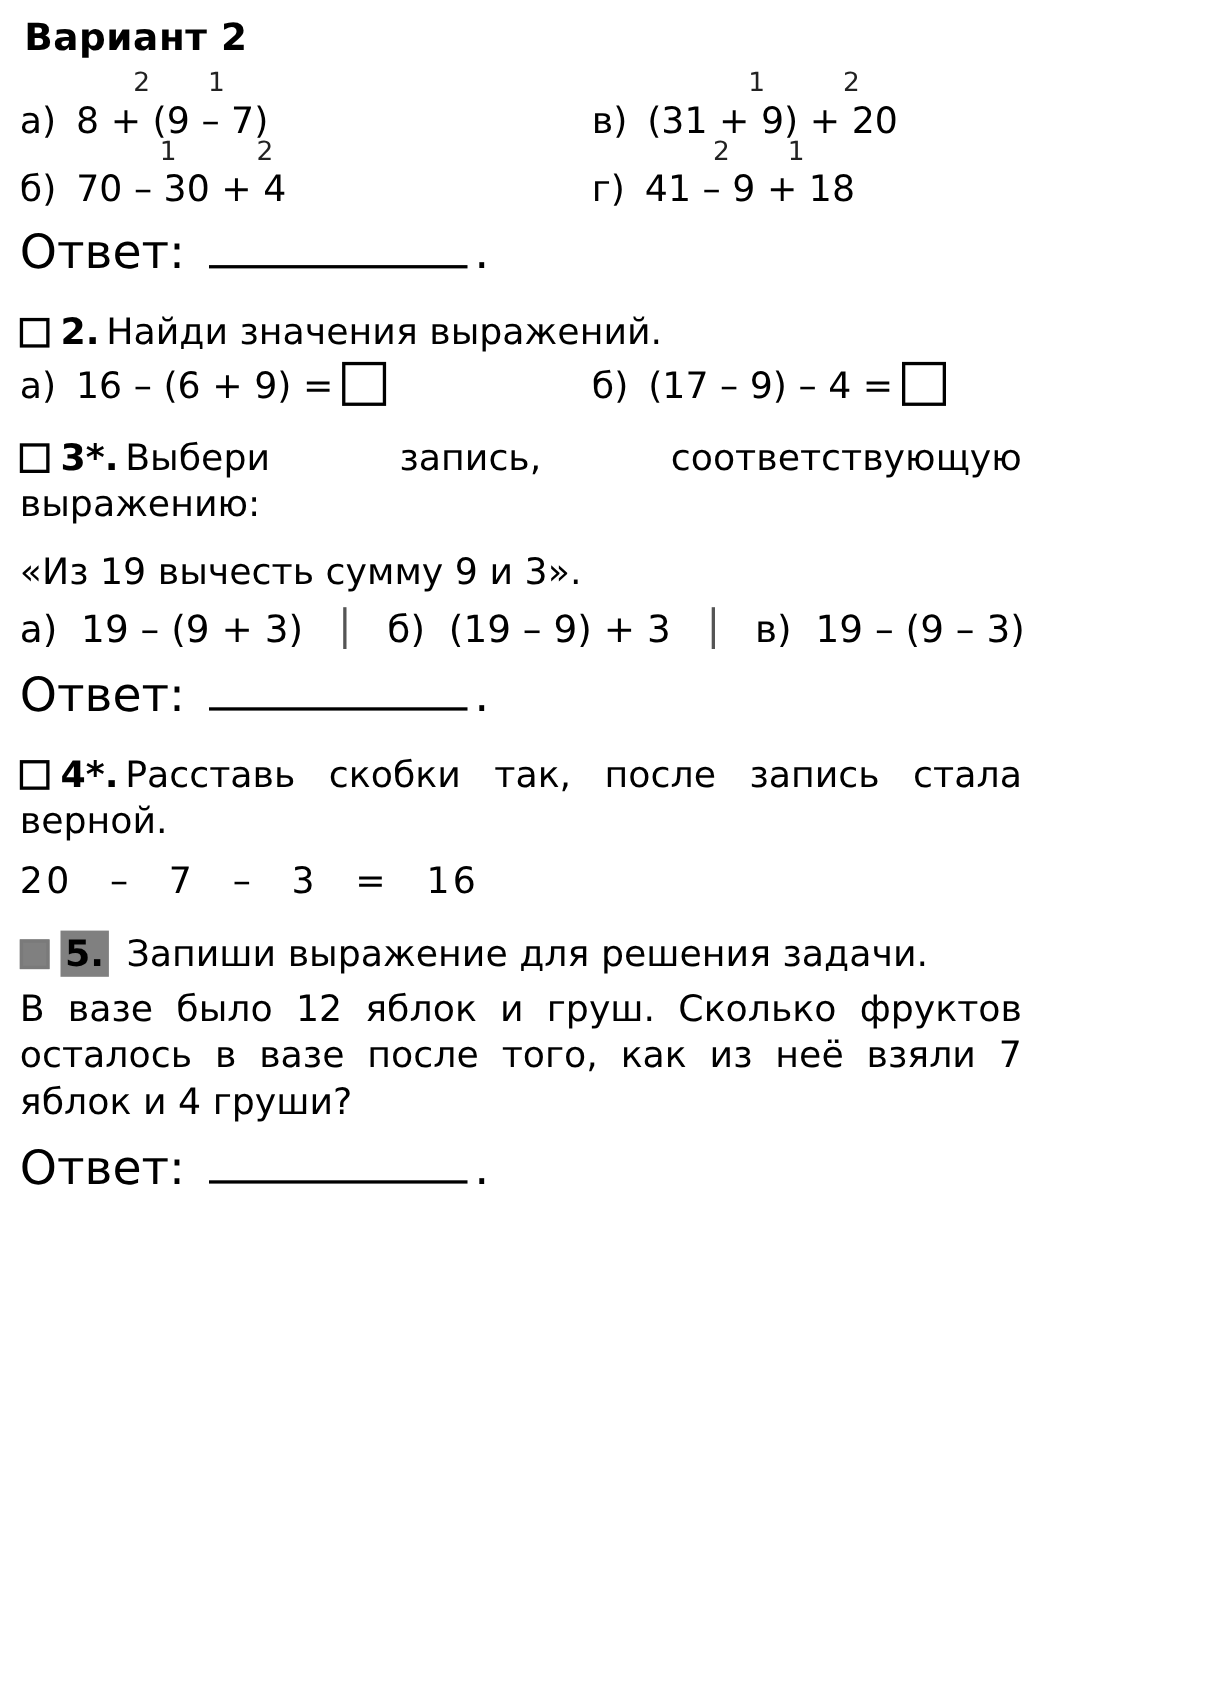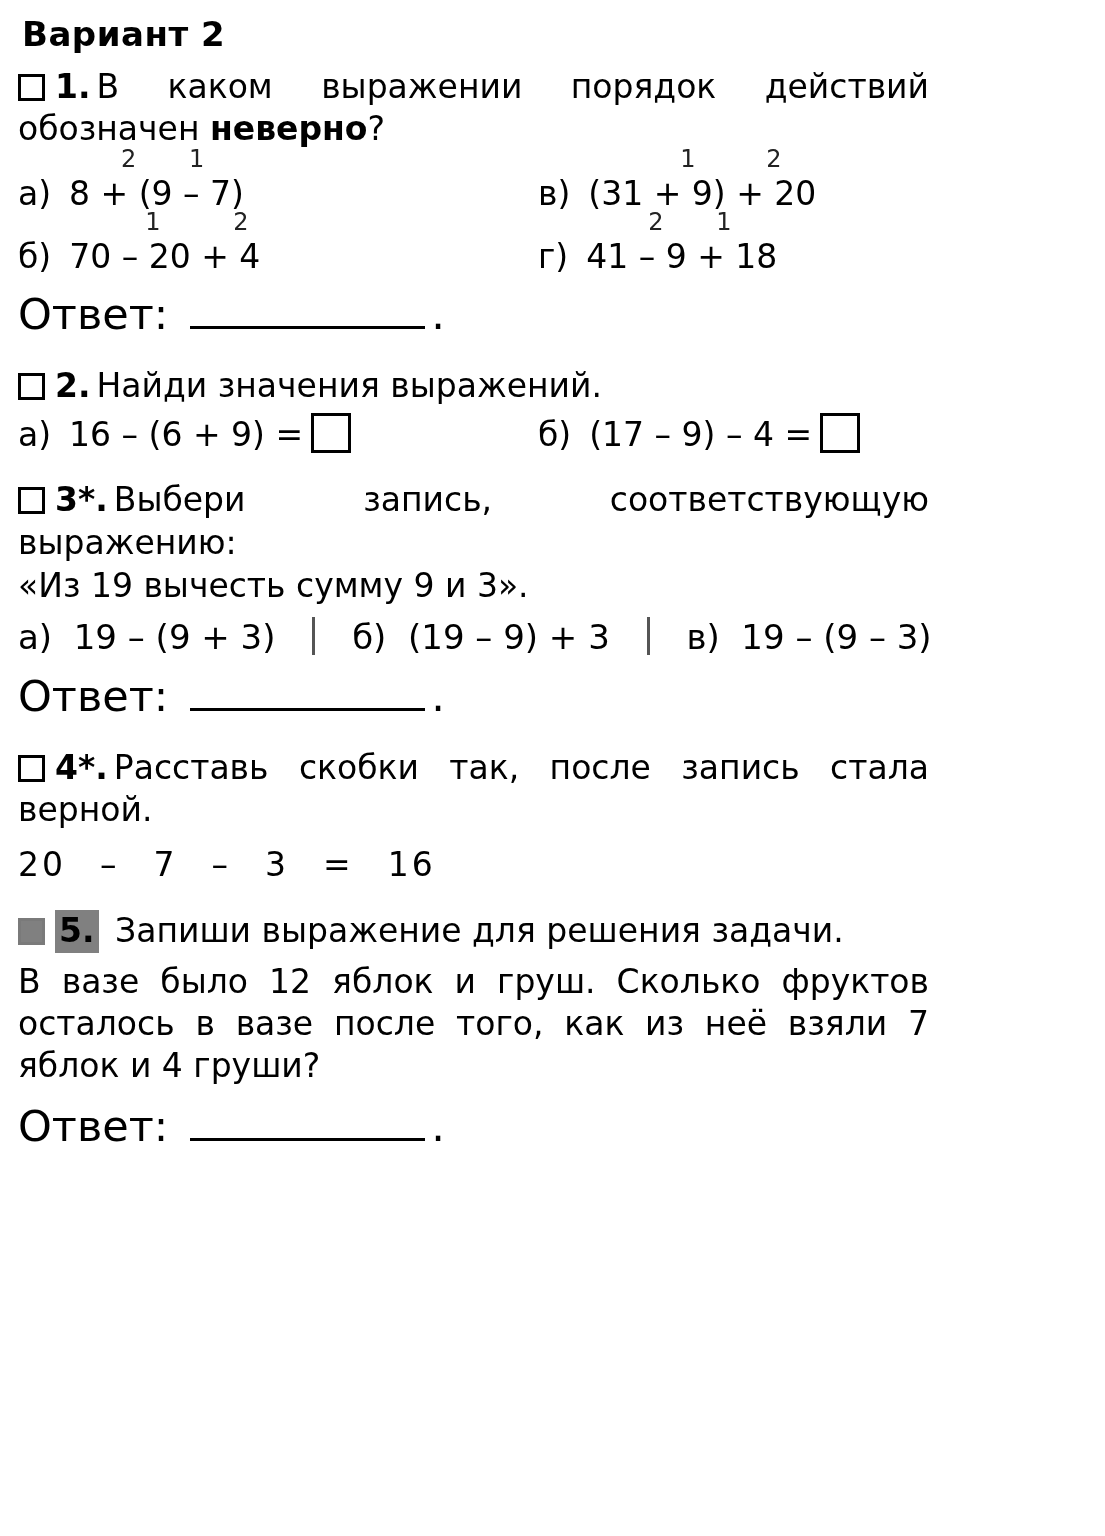--- a/index.html
+++ b/index.html
@@ -143,23 +143,20 @@
   .spacer-20 { height: 20px; }
 </style>
 </head>
 <body>
 
 <div class="page">
 
   <div class="variant-title">Вариант 2</div>
 
   <div class="task">
-    <p class="q-line">
-      <span class="checkbox"></span><span class="num">1.</span><span>В каком выражении порядок действий обозначен </span><span class="bold">неверно</span><span>?</span>
-    </p>
 
     <div class="spacer-20"></div>
 
     <div class="opt-row">
       <div class="opt" style="width:520px;">
         <span class="lbl">а)</span>
         <span class="expr">
           <span class="marks">
             <span style="left:52px;">2</span>
             <span style="left:120px;">1</span>
@@ -182,21 +179,21 @@
     <div class="spacer-20"></div>
 
     <div class="opt-row">
       <div class="opt" style="width:520px;">
         <span class="lbl">б)</span>
         <span class="expr">
           <span class="marks">
             <span style="left:76px;">1</span>
             <span style="left:164px;">2</span>
           </span>
-          <span>70 – 20 + 4</span>
+          <span>70 – 30 + 4</span>
         </span>
       </div>
       <div class="opt">
         <span class="lbl">г)</span>
         <span class="expr">
           <span class="marks">
             <span style="left:62px;">2</span>
             <span style="left:130px;">1</span>
           </span>
           <span>41 – 9 + 18</span>
@@ -231,21 +228,21 @@
       </div>
     </div>
   </div>
 
   <div class="spacer-20"></div>
 
   <div class="task">
     <p class="q-line">
       <span class="checkbox"></span><span class="num">3*.</span><span>Выбери запись, соответствующую выражению:</span>
     </p>
-    <p class="q-line" style="text-align:left;margin-top:1px;">«Из 19 вычесть сумму 9 и 3».</p>
+    <p class="q-line" style="text-align:left;margin-top:20px;">«Из 19 вычесть сумму 9 и 3».</p>
 
     <div class="task3-opts">
       <span><span>а)</span>&nbsp;&nbsp;<span>19 – (9 + 3)</span></span>
       <span class="divider"></span>
       <span><span>б)</span>&nbsp;&nbsp;<span>(19 – 9) + 3</span></span>
       <span class="divider"></span>
       <span><span>в)</span>&nbsp;&nbsp;<span>19 – (9 – 3)</span></span>
     </div>
 
     <div class="answer-line">

